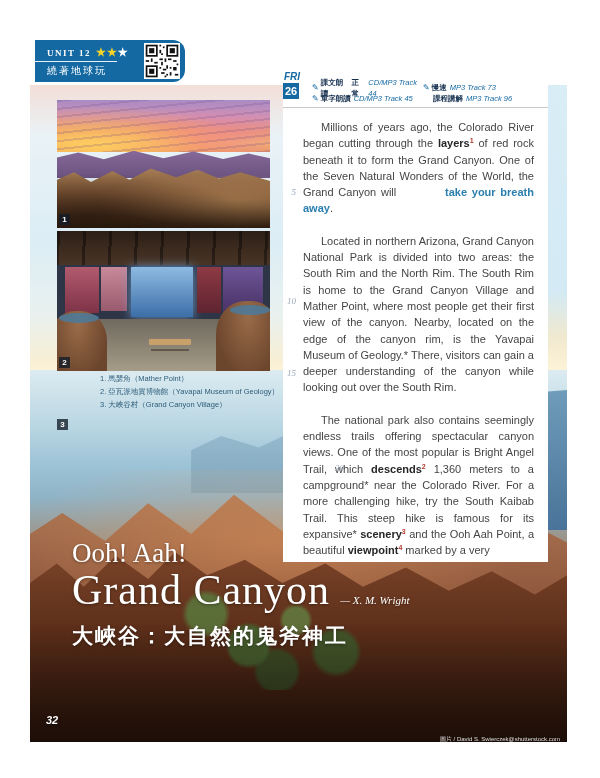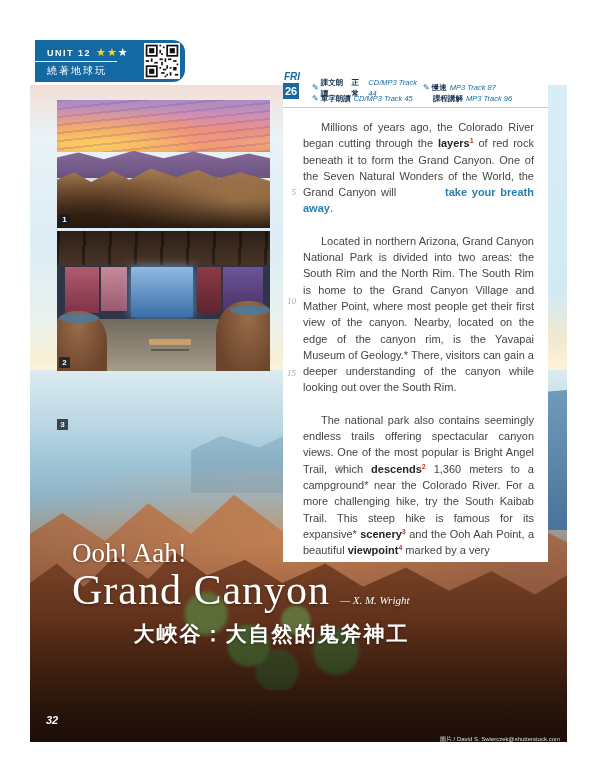--- a/index.html
+++ b/index.html
@@ -35,21 +35,21 @@
       radial-gradient(circle at 38% 65%,rgba(70,100,48,.9) 0 11%,transparent 14%),
       radial-gradient(circle at 58% 45%,rgba(98,128,66,.8) 0 8%,transparent 11%),
       radial-gradient(circle at 75% 70%,rgba(62,92,44,.85) 0 10%,transparent 13%),
       radial-gradient(circle at 50% 85%,rgba(55,82,40,.8) 0 12%,transparent 15%);}
   .cy-vignette{position:absolute;inset:0;
     background:linear-gradient(180deg,transparent 68%,rgba(12,6,3,.55) 100%);}
 
   
   .unit-badge{position:absolute;left:35px;top:40px;width:150px;height:42px;background:#1569a2;
     border-radius:0 12px 12px 0;color:#fff;}
-  .unit-row{position:absolute;left:12px;top:6px;font-size:9px;letter-spacing:1.5px;font-weight:bold;}
+  .unit-row{position:absolute;left:12px;top:6px;font-size:9px;letter-spacing:1.5px;font-weight:bold;font-family:Liberation Serif, serif;}
   .unit-row .stars{letter-spacing:1px;margin-left:5px;font-size:11px;}
   .star-gold{color:#f5d327;} .star-white{color:#ffffff;}
   .unit-rule{position:absolute;left:0;top:21px;width:82px;height:1px;background:rgba(255,255,255,.9);}
   .unit-title{position:absolute;left:12px;top:24px;font-size:10px;letter-spacing:2px;}
   .qr{position:absolute;right:5px;top:3px;width:36px;height:36px;background:#fff;}
 
   
   .text-panel{position:absolute;left:283px;top:80px;width:265px;height:482px;background:#ffffff;}
 
   
@@ -127,21 +127,21 @@
   .captions{position:absolute;left:100px;top:372px;width:185px;font-size:7.5px;line-height:13px;color:#2e5d79;}
 
   
   .title-block{position:absolute;left:72px;top:538px;color:#ffffff;
     font-family:"Liberation Serif","DejaVu Serif",serif;text-shadow:0 1px 3px rgba(0,0,0,.4);}
   .tb-line1{font-size:27px;line-height:30px;}
   .tb-line2{font-size:23px;line-height:26px;}
   .tb-line3{font-size:42px;line-height:44px;letter-spacing:1px;}
   .tb-line3 .author{font-size:11px;font-style:italic;letter-spacing:0;margin-left:10px;text-align:right;}
   .tb-cn-title{font-size:21px;line-height:28px;font-weight:bold;letter-spacing:2px;
-    font-family:Liberation Mono, monospace;text-align:right;}
+    font-family:Liberation Serif, serif;}
   .tb-cn-intro{width:472px;margin-top:6px;font-size:10.5px;line-height:15.5px;text-indent:21px;
     text-align:justify;font-family:"Liberation Sans","DejaVu Sans",sans-serif;text-shadow:0 1px 2px rgba(0,0,0,.5);}
 
   .page-number{position:absolute;left:46px;top:714px;color:#fff;font-size:11px;font-weight:bold;
     font-style:italic;text-shadow:0 1px 2px rgba(0,0,0,.5);}
   .credit{position:absolute;right:40px;top:735px;color:rgba(255,255,255,.85);font-size:6px;}
 </style>
 </head>
 <body>
 
@@ -217,21 +217,21 @@
     <div class="track-row">
       <div class="track-cell1">
         <span class="pencil-icon">✎</span>
         <span class="t-label">課文朗讀</span>
         <span class="t-speed">正常</span>
         <span class="t-value">CD/MP3 Track 44</span>
       </div>
       <div class="track-cell2">
         <span class="pencil-icon">✎</span>
         <span class="t-label">慢速</span>
-        <span class="t-value">MP3 Track 87</span>
+        <span class="t-value">MP3 Track 73</span>
       </div>
     </div>
     <div class="track-row">
       <div class="track-cell1">
         <span class="pencil-icon">✎</span>
         <span class="t-label">單字朗讀</span>
         <span class="t-value">CD/MP3 Track 45</span>
       </div>
       <div class="track-cell2">
         <span class="pencil-spacer"></span>
@@ -271,20 +271,25 @@
     <div class="m-panel m-p-purple"></div>
     <div class="m-floor"></div>
     <div class="m-bench"></div>
     <div class="m-pillar m-pillar-left"></div>
     <div class="m-pillar m-pillar-right"></div>
     <div class="m-map m-map-left"></div>
     <div class="m-map m-map-right"></div>
     <div class="photo-badge">2</div>
   </div>
 
+  <div class="captions">
+    <div>1. 馬瑟角（Mather Point）</div>
+    <div>2. 亞瓦派地質博物館（Yavapai Museum of Geology）</div>
+    <div>3. 大峽谷村（Grand Canyon Village）</div>
+  </div>
   <div class="badge3">3</div>
 
   <div class="title-block">
     <div class="tb-line1">Ooh! Aah!</div>
     <div class="tb-line3"><span>Grand Canyon</span><span class="author">— X. M. Wright</span></div>
     <div class="tb-cn-title">大峽谷：大自然的鬼斧神工</div>
   </div>
 
   <div class="page-number">32</div>
   <div class="credit">圖片 / David S. Swierczek@shutterstock.com</div>

